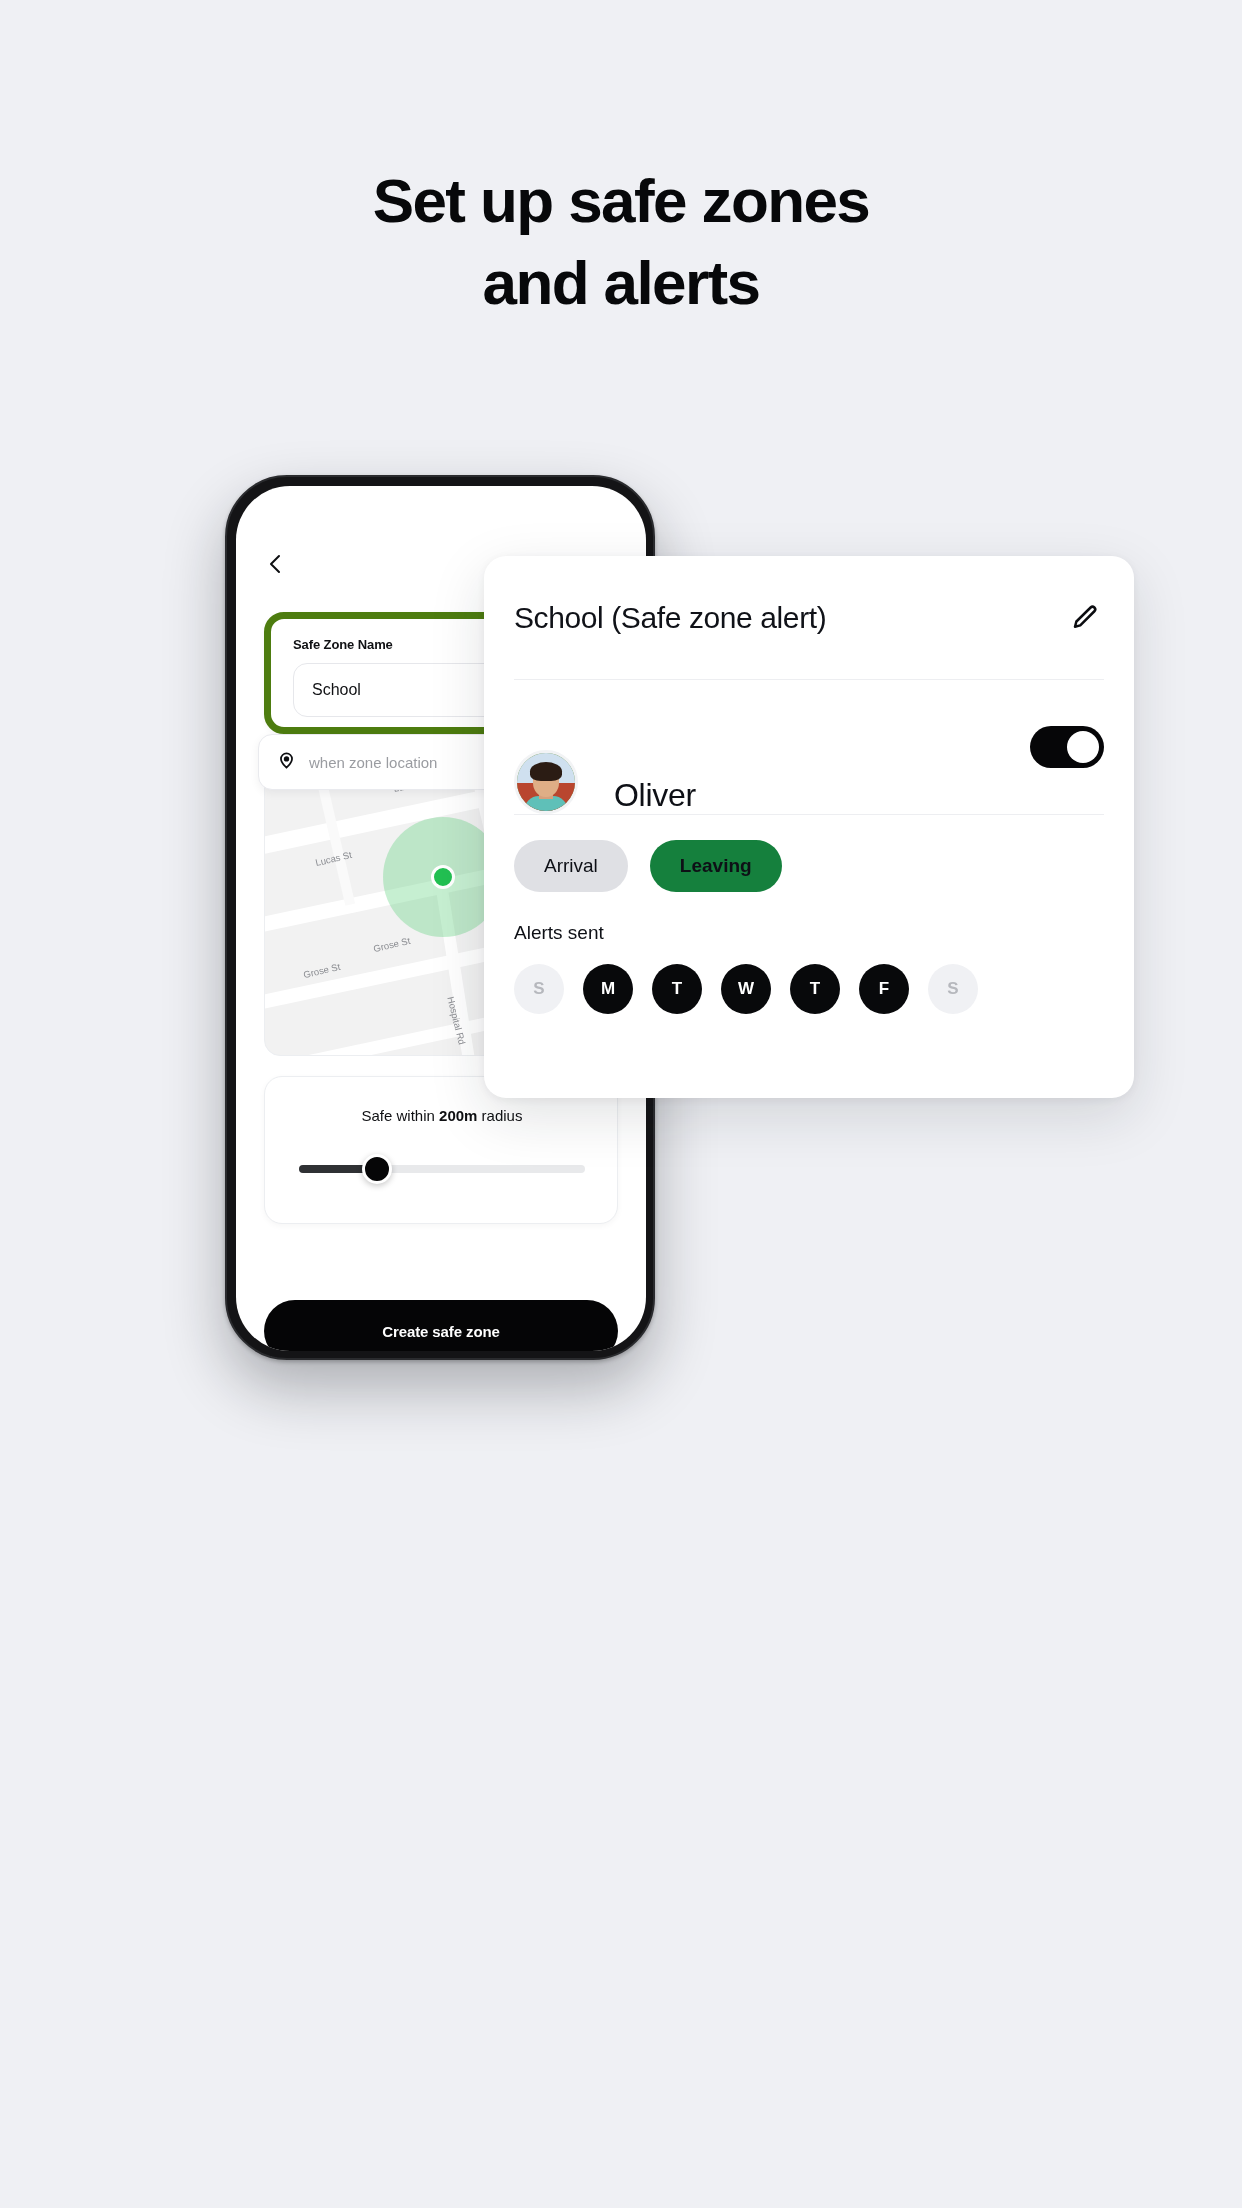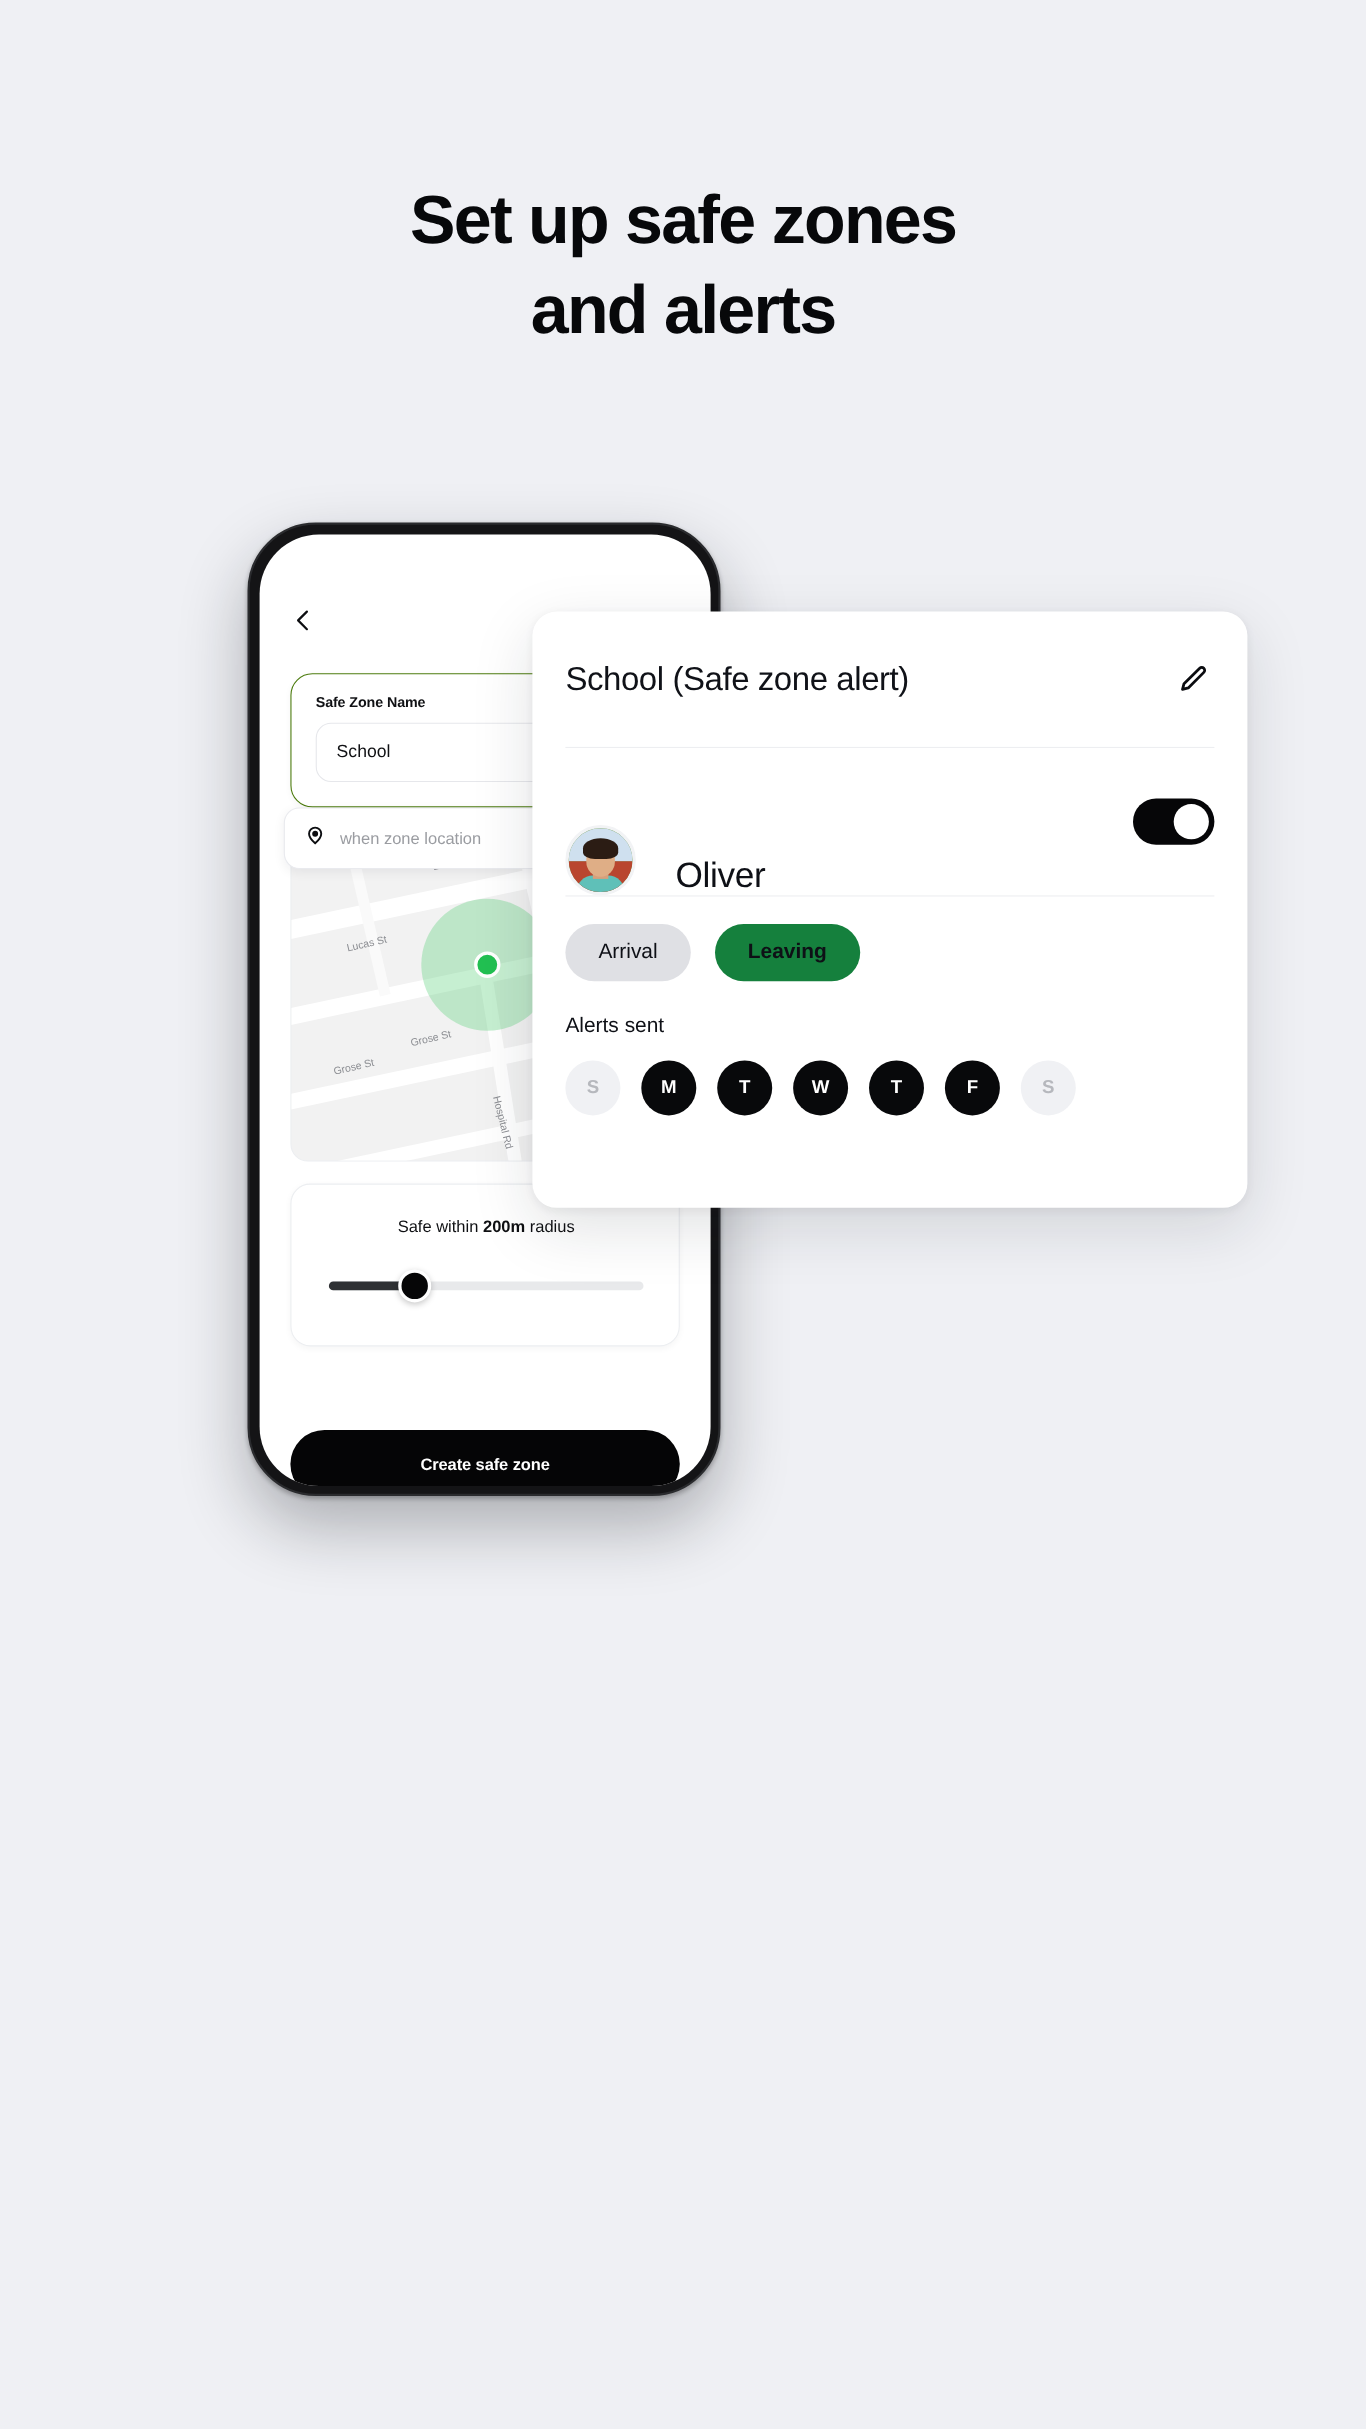--- a/index.html
+++ b/index.html
@@ -53,21 +53,21 @@
   .back-arrow {
     position: absolute; left: 28px; top: 4px;
     width: 24px; height: 24px;
   }
   .back-arrow svg { display: block; }
 
   
   .name-card {
     position: absolute; left: 28px; top: 126px;
     width: 354px; height: 122px;
-    background: #fff; border: 1px solid #4d7c0f; border-radius: 20px;
+    background: #fff; border: 7px solid #4d7c0f; border-radius: 20px;
     box-shadow: 0 2px 6px rgba(20,22,30,0.04);
     padding: 18px 22px;
   }
   .name-card .label { font-size: 13px; font-weight: 600; color: #101114; letter-spacing: -0.1px; }
   .name-input {
     margin-top: 11px; height: 54px; width: 310px;
     background: #fff; border: 1px solid #e6e7eb; border-radius: 14px;
     display: flex; align-items: center; padding: 0 18px;
     font-size: 16px; color: #101114;
   }

